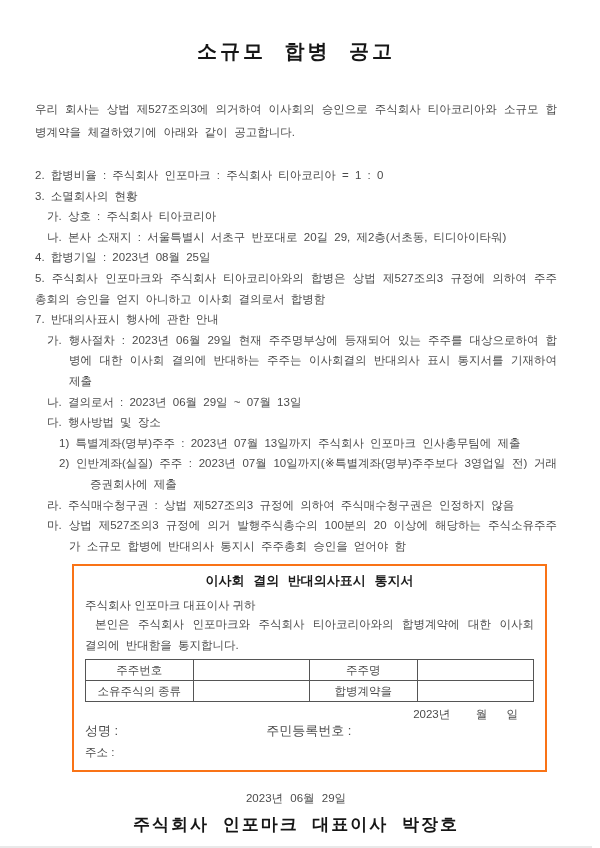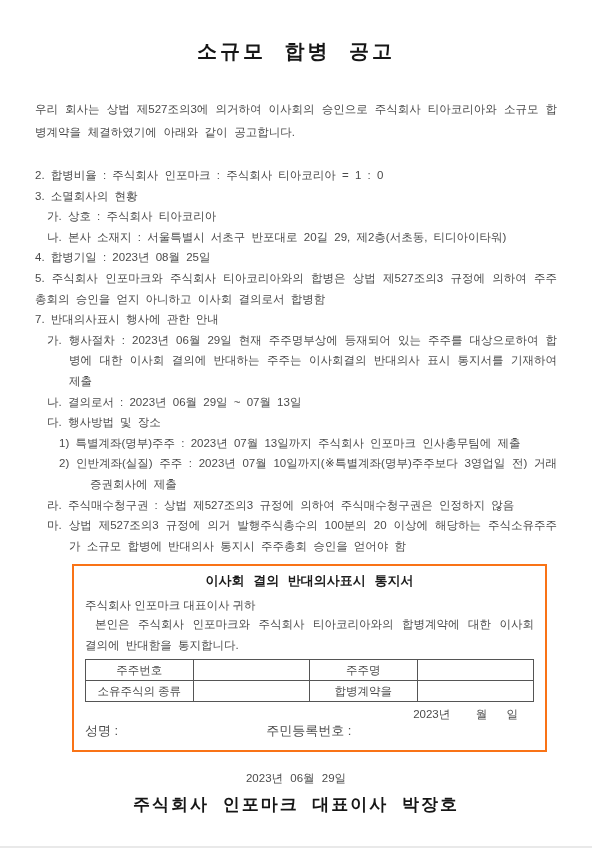--- a/index.html
+++ b/index.html
@@ -114,18 +114,19 @@
         </tr>
       </tbody>
     </table>
 
     <div class="box-date">2023년        월      일</div>
 
     <div class="box-sign-row">
       <span class="box-name">성명 :</span>
       <span class="box-rid">주민등록번호 :</span>
     </div>
+    <div class="box-addr">주소 :</div>
   </div>
 
   <div class="footer-date">2023년 06월 29일</div>
   <div class="signature">주식회사 인포마크 대표이사 박장호</div>
 
 </div>
 
 </body></html>

